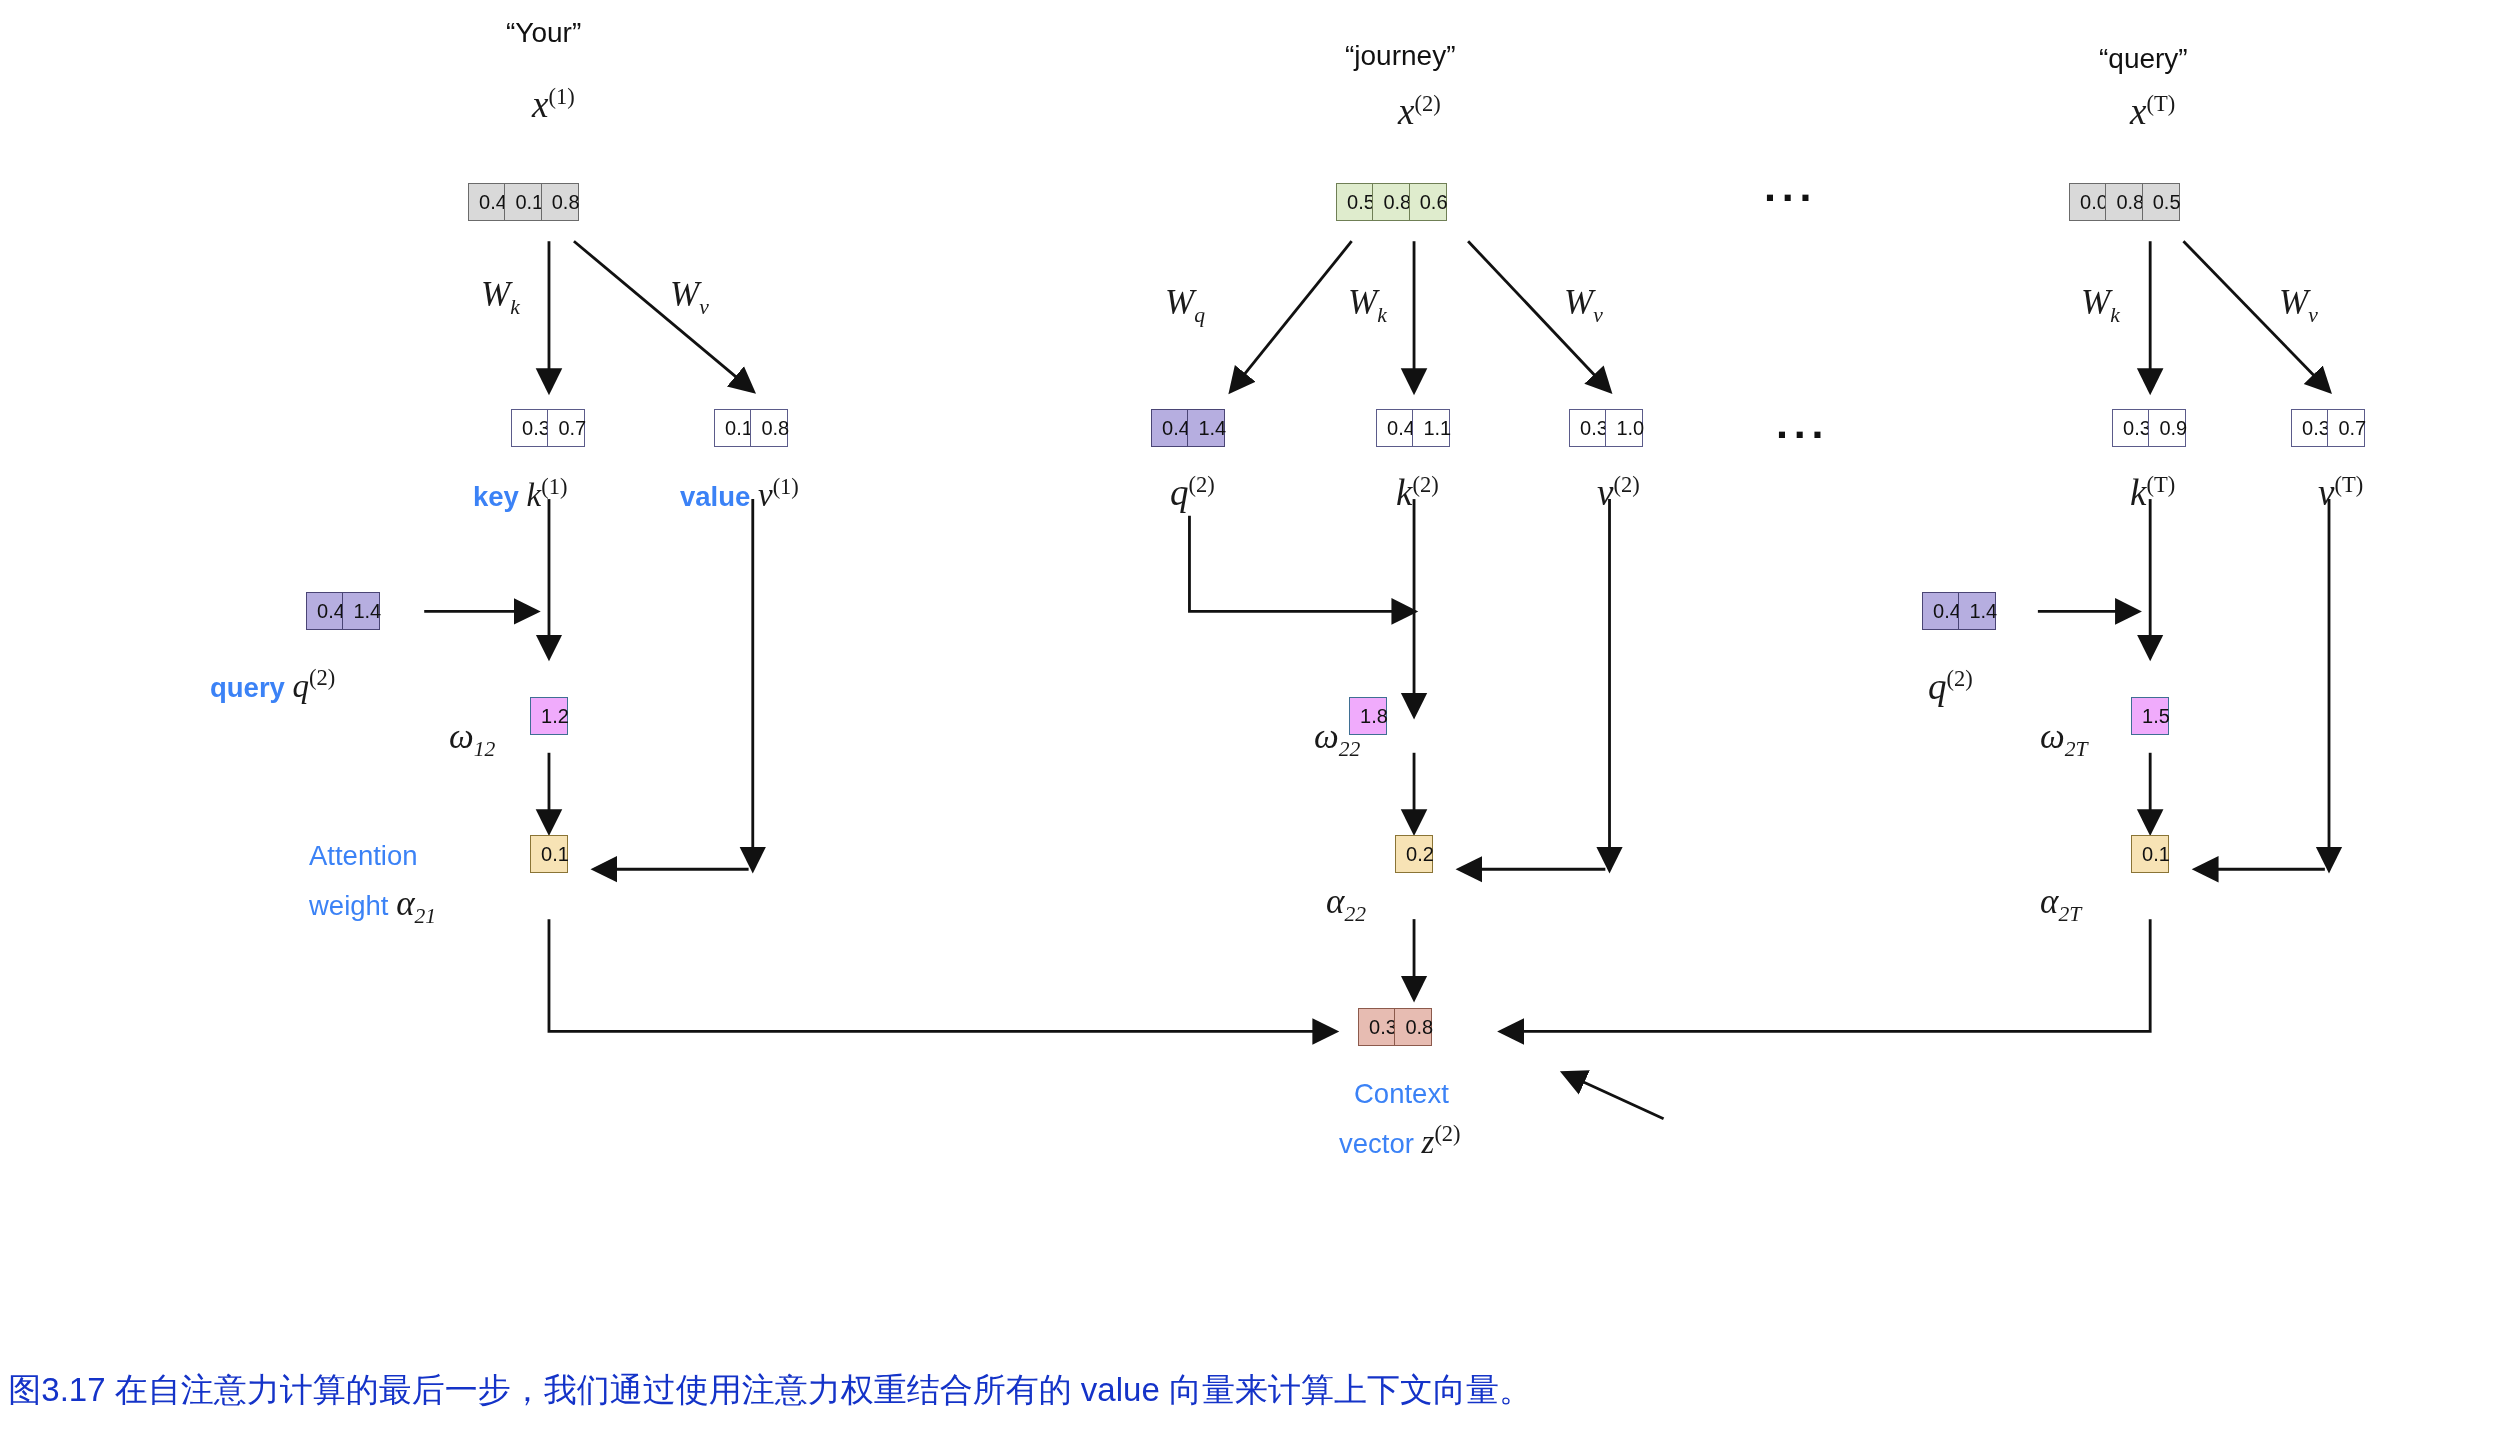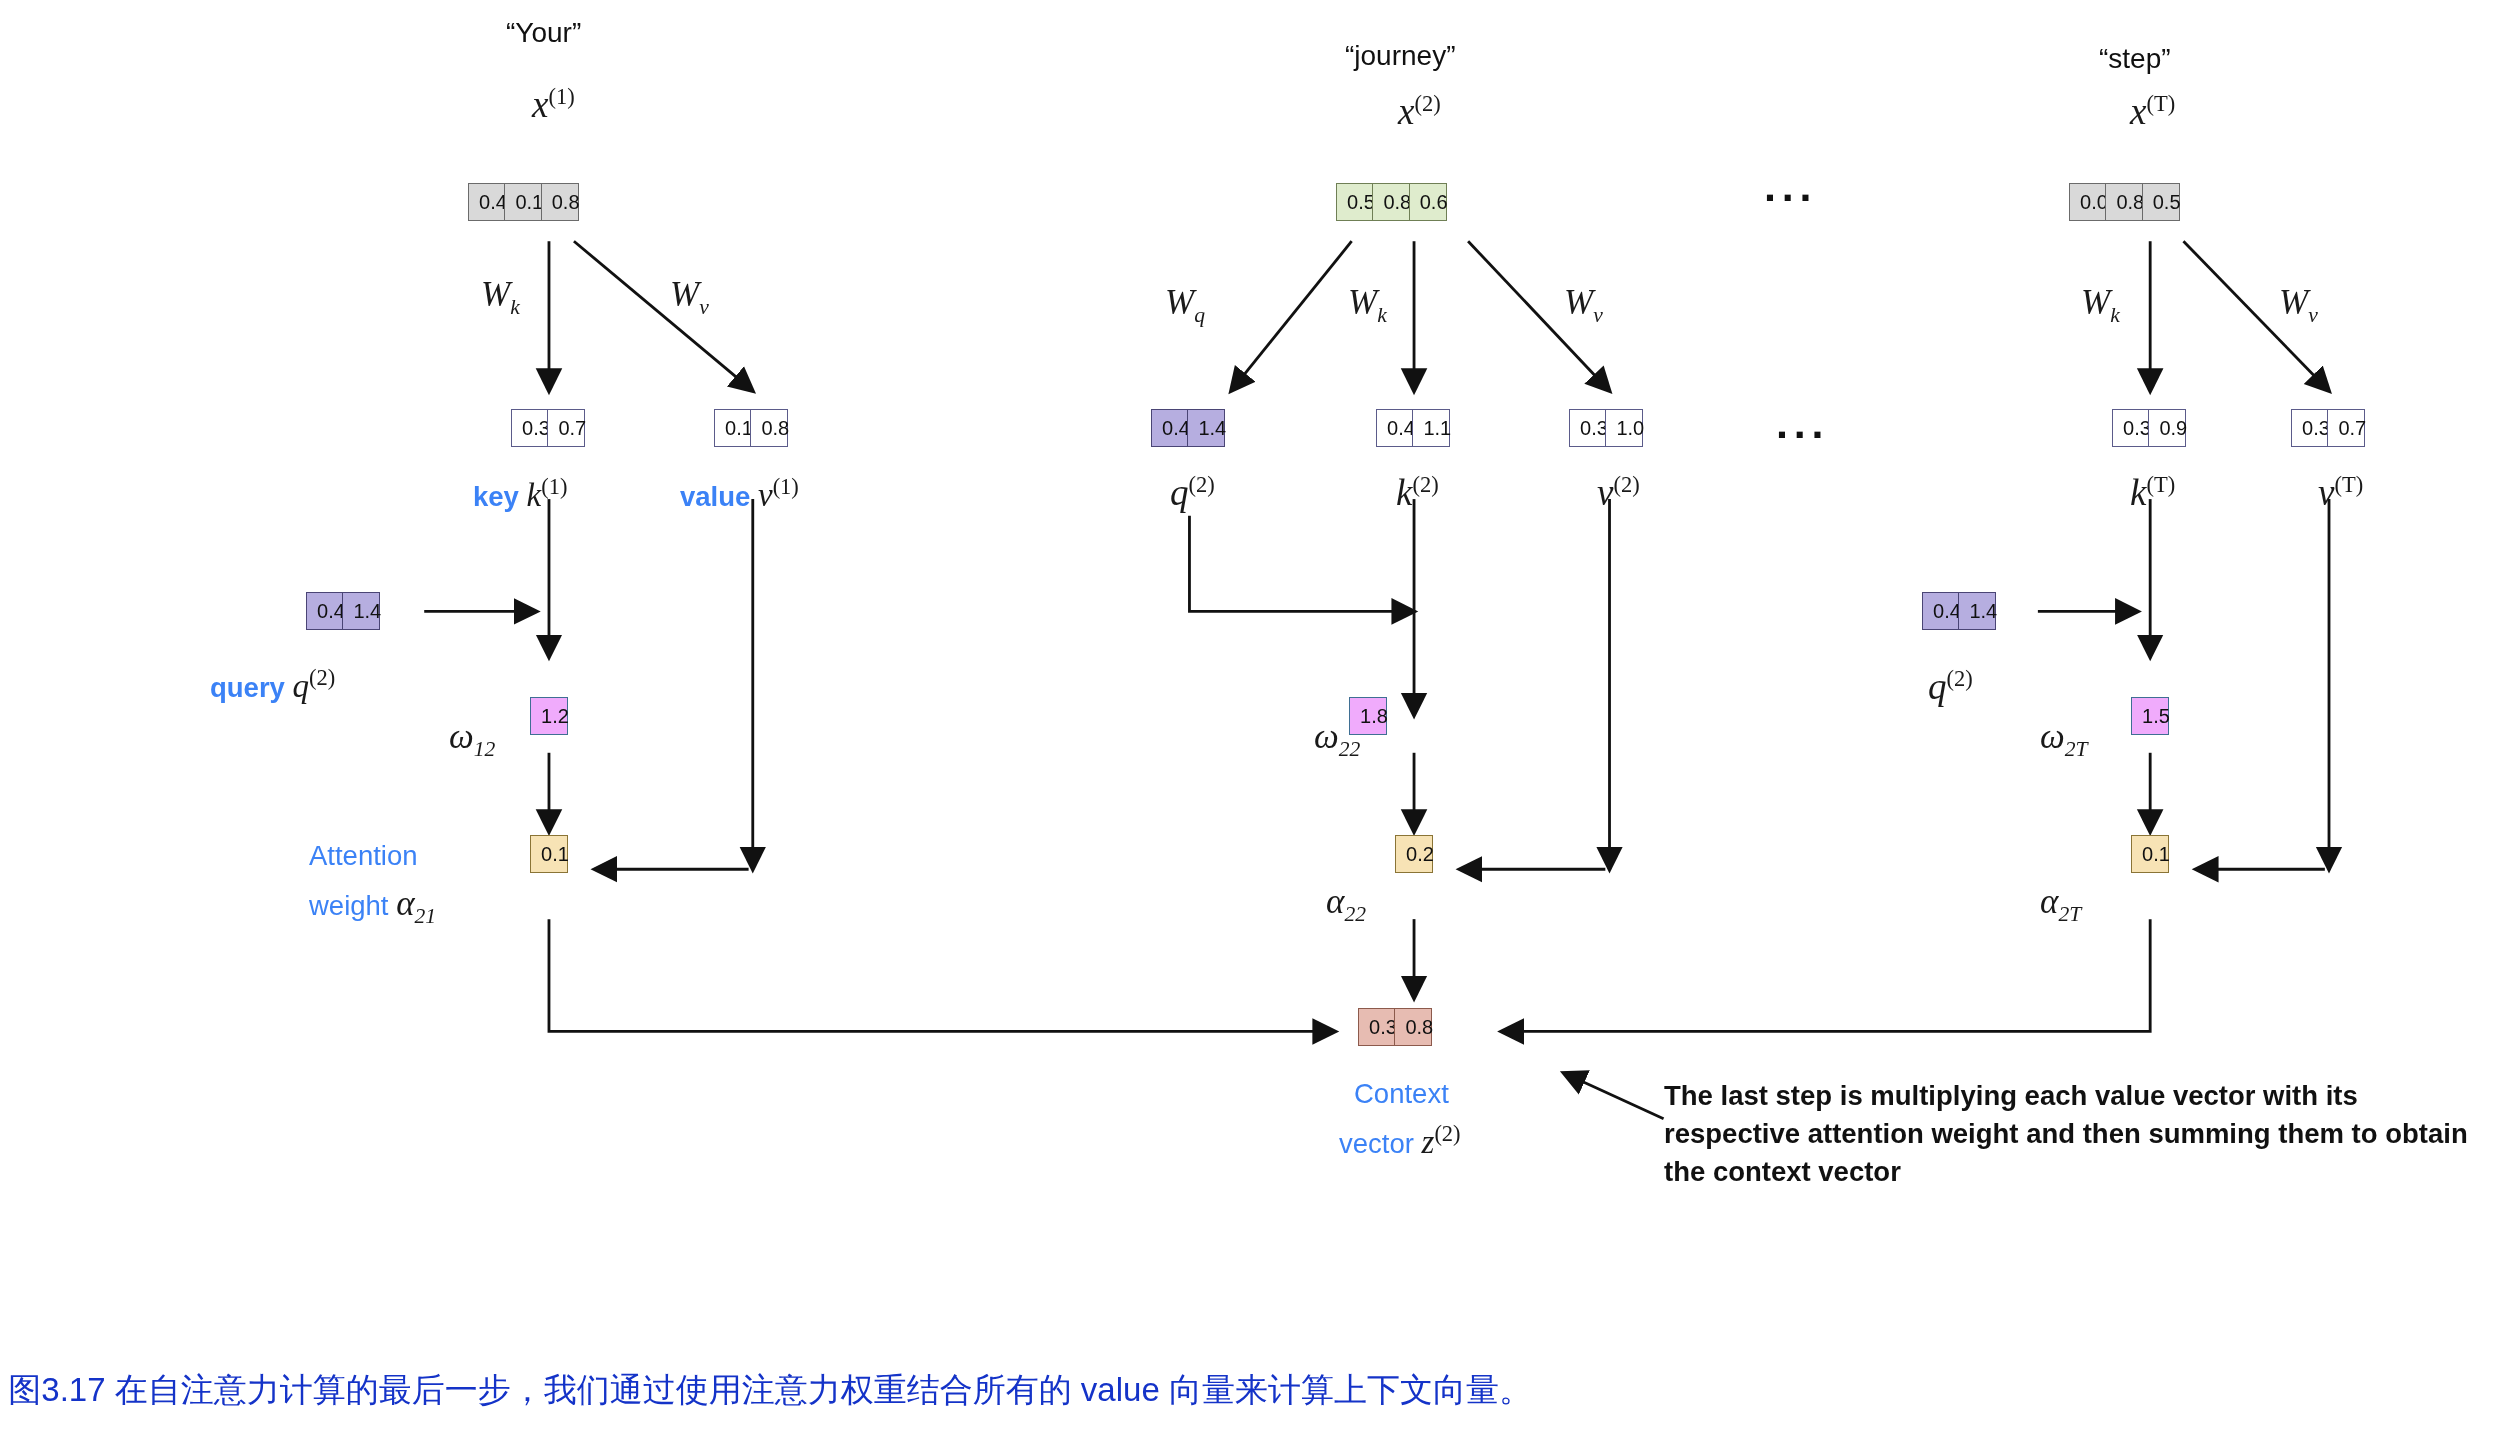--- a/index.html
+++ b/index.html
@@ -199,21 +199,21 @@
   </div>
   <div class="vec" style="left:1358px;top:1008px;">
     <div class="cell pink">0.3</div>
     <div class="cell pink">0.8</div>
   </div>
   <div class="abs plain" style="left:1354px;top:1078px;">Context</div>
   <div class="abs" style="left:1339px;top:1121px;">
     <span class="plain">vector </span><span class="mathi" style="font-size:33px;"><span>z</span><span class="sup">(2)</span></span>
   </div>
 
-  <div class="abs word" style="left:2099px;top:43px;">“step”</div>
+  <div class="abs word" style="left:2099px;top:43px;">“query”</div>
   <div class="abs mathi" style="left:2130px;top:90px;">
     <span>x</span><span class="sup">(T)</span>
   </div>
   <div class="vec" style="left:2069px;top:183px;">
     <div class="cell gray">0.0</div>
     <div class="cell gray">0.8</div>
     <div class="cell gray">0.5</div>
   </div>
   <div class="abs wlab" style="left:2081px;top:283px;">
     <span>W</span><span class="sub">k</span>
@@ -248,18 +248,17 @@
   <div class="vec" style="left:2131px;top:697px;">
     <div class="cell blue">1.5</div>
   </div>
   <div class="abs wlab" style="left:2040px;top:882px;">
     <span>α</span><span class="sub">2T</span>
   </div>
   <div class="vec" style="left:2131px;top:835px;">
     <div class="cell tan">0.1</div>
   </div>
 
-  <div class="abs note" style="left:1664px;top:1077px;width:824px;">The last step is multiplying each value vector with its respective attention weight and then summing them to obtain the context vector</div>
 
   <div class="abs caption" style="left:8.3px;top:1368px;">图3.17 在自注意力计算的最后一步，我们通过使用注意力权重结合所有的 value 向量来计算上下文向量。</div>
 
 </div>
 
 
 </body></html>

